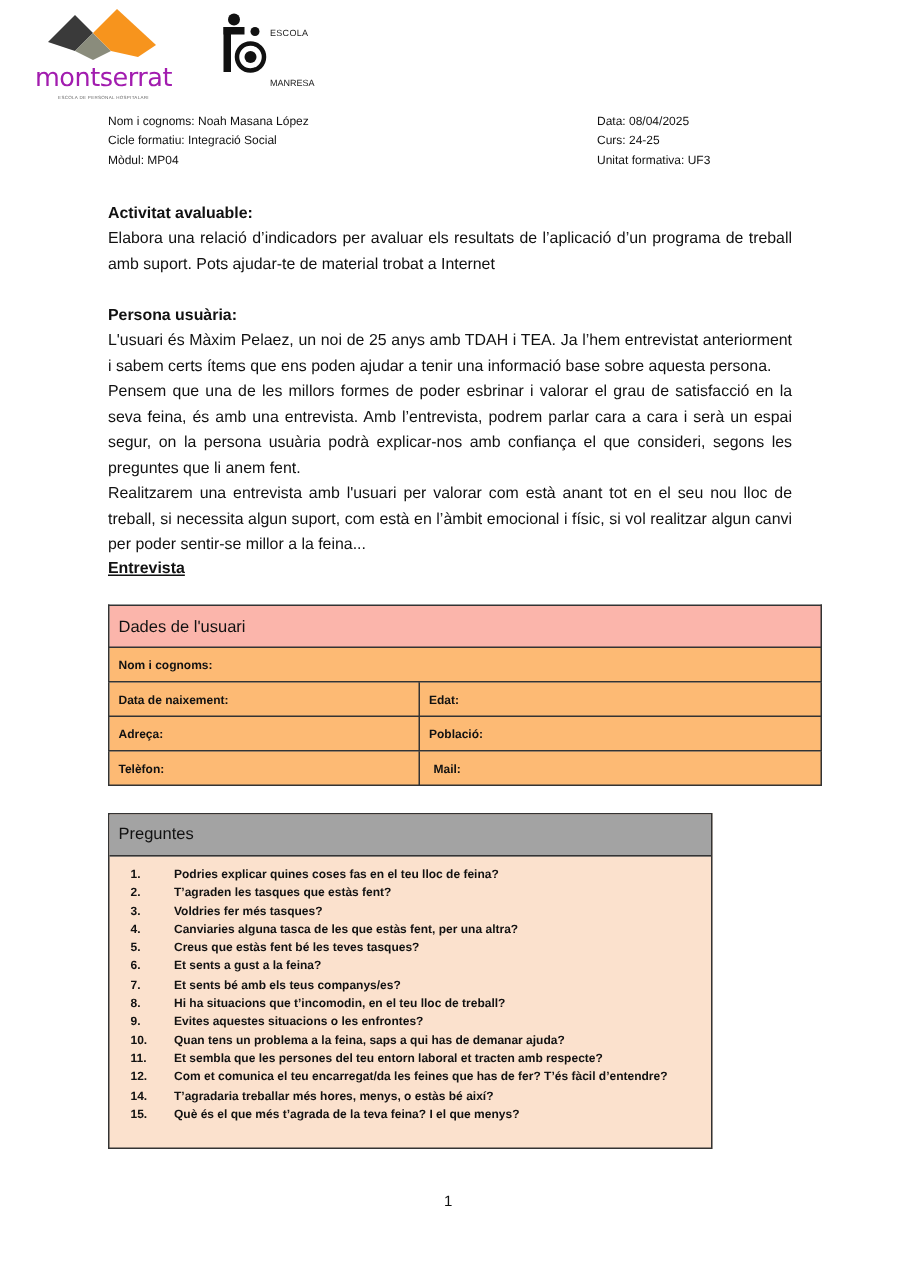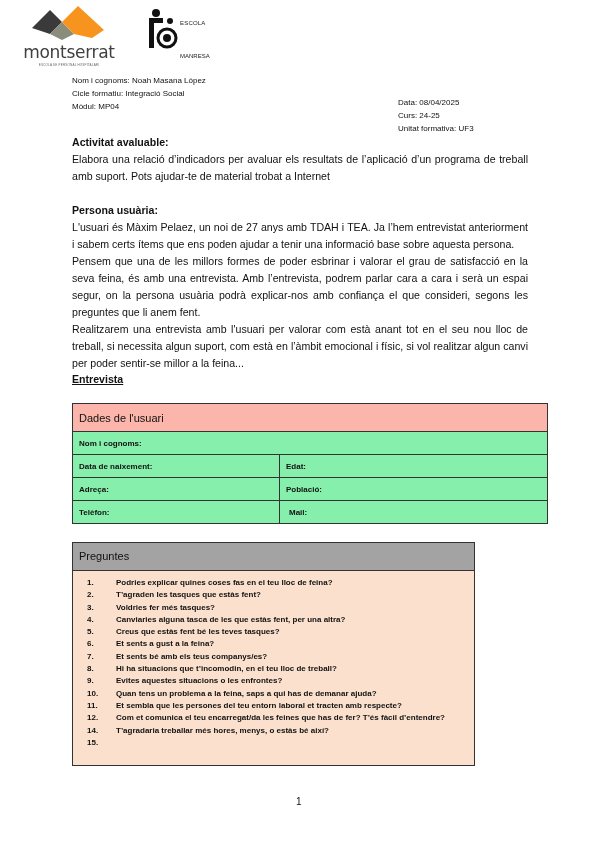--- a/index.html
+++ b/index.html
@@ -1,34 +1,34 @@
 <!DOCTYPE html>
 <html><head>
 <meta charset="utf-8">
 <style>
   html, body { margin:0; padding:0; background:#ffffff; }
   body { width:600px; height:848px; position:relative; overflow:hidden; font-family:"Liberation Sans", sans-serif; color:#111; }
   .logo-mont { position:absolute; left:20px; top:4px; width:98px; height:62px; }
   .logo-mont svg { position:absolute; left:12px; top:0; }
-  .mont-text { position:absolute; left:0; top:38px; width:98px; text-align:center; font-family:"DejaVu Sans", sans-serif; font-size:17px; letter-spacing:-0.3px; color:#404040; }
+  .mont-text { position:absolute; left:0; top:38px; width:98px; text-align:center; font-family:"DejaVu Sans", sans-serif; font-size:17px; letter-spacing:-0.3px; color:#a21caf; }
   .mont-sub { position:absolute; left:2px; top:59px; width:94px; height:2px; font-size:3px; color:#666; text-align:center; letter-spacing:0.2px; }
   .logo-fedac { position:absolute; left:146px; top:8px; width:125px; height:56px; }
   .fedac-escola { position:absolute; left:34px; top:12px; font-size:6px; color:#222; letter-spacing:0.2px; }
   .fedac-main { position:absolute; left:30px; top:17px; font-size:24px; font-weight:bold; color:#111; letter-spacing:-0.5px; }
   .fedac-city { position:absolute; left:34px; top:45px; font-size:6px; color:#222; }
   .meta { position:absolute; font-size:8px; color:#111; line-height:13px; }
   .meta-left { left:72px; top:74px; }
-  .meta-right { left:398px; top:74px;margin-top:22px; }
+  .meta-right { left:398px; top:74px; }
   .content { position:absolute; left:72px; top:134px; width:456px; font-size:10.6px; line-height:17px; text-align:justify; }
   .h { font-weight:bold; }
   .p { margin:0; }
   .gap { height:17px; }
   .entrev { font-weight:bold; text-decoration:underline; margin-top:-1px; }
   table.dades { position:absolute; left:72px; top:403px; width:476px; border-collapse:collapse; font-size:8px; }
-  table.dades td { border:1.5px solid #333; background:#86efac; height:22px; padding:0 6px; font-weight:bold; }
+  table.dades td { border:1.5px solid #333; background:#fdba74; height:22px; padding:0 6px; font-weight:bold; }
   table.dades tr.head td { background:#fbb5ab; font-weight:normal; font-size:11px; height:27px; }
   .preg { position:absolute; left:72px; top:542px; width:401px; height:222px; border:1.5px solid #333; background:#fbe1cd; }
   .preg-head { height:27px; background:#a3a3a3; border-bottom:1.5px solid #333; font-size:11px; line-height:27px; padding-left:6px; }
   .preg ol { list-style:none; margin:6px 0 0 0; padding:0; }
   .preg li { font-size:8px; line-height:12.3px; font-weight:bold; position:relative; padding-left:43px; }
   .preg li .num { position:absolute; left:14px; width:18px; }
   .pagenum { position:absolute; left:296px; top:796px; font-size:10px; }
 </style>
 </head>
 <body>
@@ -65,21 +65,21 @@
   <div>Data: 08/04/2025</div>
   <div>Curs: 24-25</div>
   <div>Unitat formativa: UF3</div>
 </div>
 
 <div class="content">
   <div class="h">Activitat avaluable:</div>
   <p class="p">Elabora una relació d’indicadors per avaluar els resultats de l’aplicació d’un programa de treball amb suport. Pots ajudar-te de material trobat a Internet</p>
   <div class="gap"></div>
   <div class="h">Persona usuària:</div>
-  <p class="p">L'usuari és Màxim Pelaez, un noi de 27 anys amb TDAH i TEA. Ja l’hem entrevistat anteriorment i sabem certs ítems que ens poden ajudar a tenir una informació base sobre aquesta persona.</p>
+  <p class="p">L'usuari és Màxim Pelaez, un noi de 25 anys amb TDAH i TEA. Ja l’hem entrevistat anteriorment i sabem certs ítems que ens poden ajudar a tenir una informació base sobre aquesta persona.</p>
   <p class="p">Pensem que una de les millors formes de poder esbrinar i valorar el grau de satisfacció en la seva feina, és amb una entrevista. Amb l’entrevista, podrem parlar cara a cara i serà un espai segur, on la persona usuària podrà explicar-nos amb confiança el que consideri, segons les preguntes que li anem fent.</p>
   <p class="p">Realitzarem una entrevista amb l'usuari per valorar com està anant tot en el seu nou lloc de treball, si necessita algun suport, com està en l’àmbit emocional i físic, si vol realitzar algun canvi per poder sentir-se millor a la feina...</p>
   <div class="entrev">Entrevista</div>
 </div>
 
 <table class="dades">
   <tbody>
       <tr class="head">
         <td colspan="2">Dades de l'usuari</td>
       </tr>
@@ -110,17 +110,17 @@
       <li><span class="num">4.</span><span>Canviaries alguna tasca de les que estàs fent, per una altra?</span></li>
       <li><span class="num">5.</span><span>Creus que estàs fent bé les teves tasques?</span></li>
       <li><span class="num">6.</span><span>Et sents a gust a la feina?</span></li>
       <li><span class="num">7.</span><span>Et sents bé amb els teus companys/es?</span></li>
       <li><span class="num">8.</span><span>Hi ha situacions que t’incomodin, en el teu lloc de treball?</span></li>
       <li><span class="num">9.</span><span>Evites aquestes situacions o les enfrontes?</span></li>
       <li><span class="num">10.</span><span>Quan tens un problema a la feina, saps a qui has de demanar ajuda?</span></li>
       <li><span class="num">11.</span><span>Et sembla que les persones del teu entorn laboral et tracten amb respecte?</span></li>
       <li><span class="num">12.</span><span>Com et comunica el teu encarregat/da les feines que has de fer? T’és fàcil d’entendre?</span></li>
       <li><span class="num">14.</span><span>T’agradaria treballar més hores, menys, o estàs bé així?</span></li>
-      <li><span class="num">15.</span></li>
+      <li><span class="num">15.</span><span>Què és el que més t’agrada de la teva feina? I el que menys?</span></li>
     </ol>
 </div>
 
 <div class="pagenum">1</div>
 
 </body></html>

